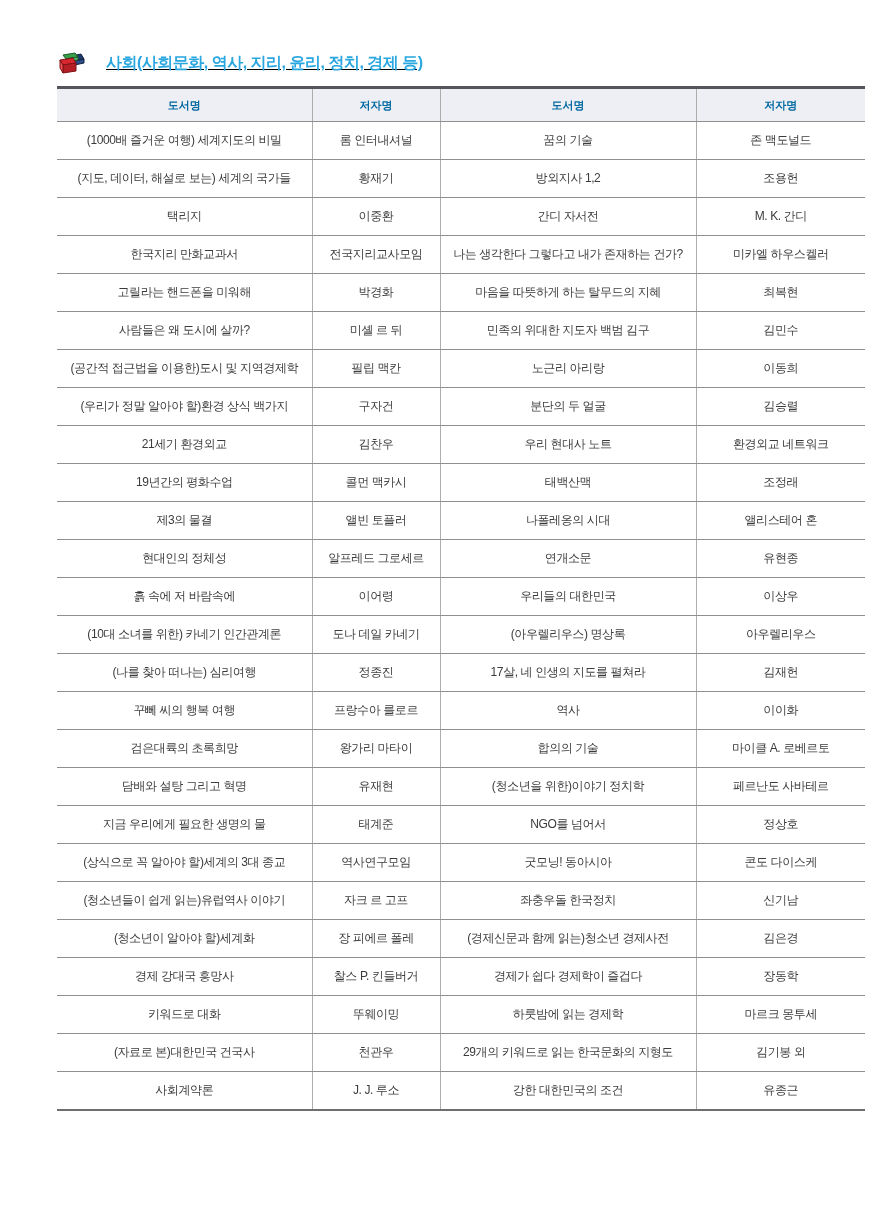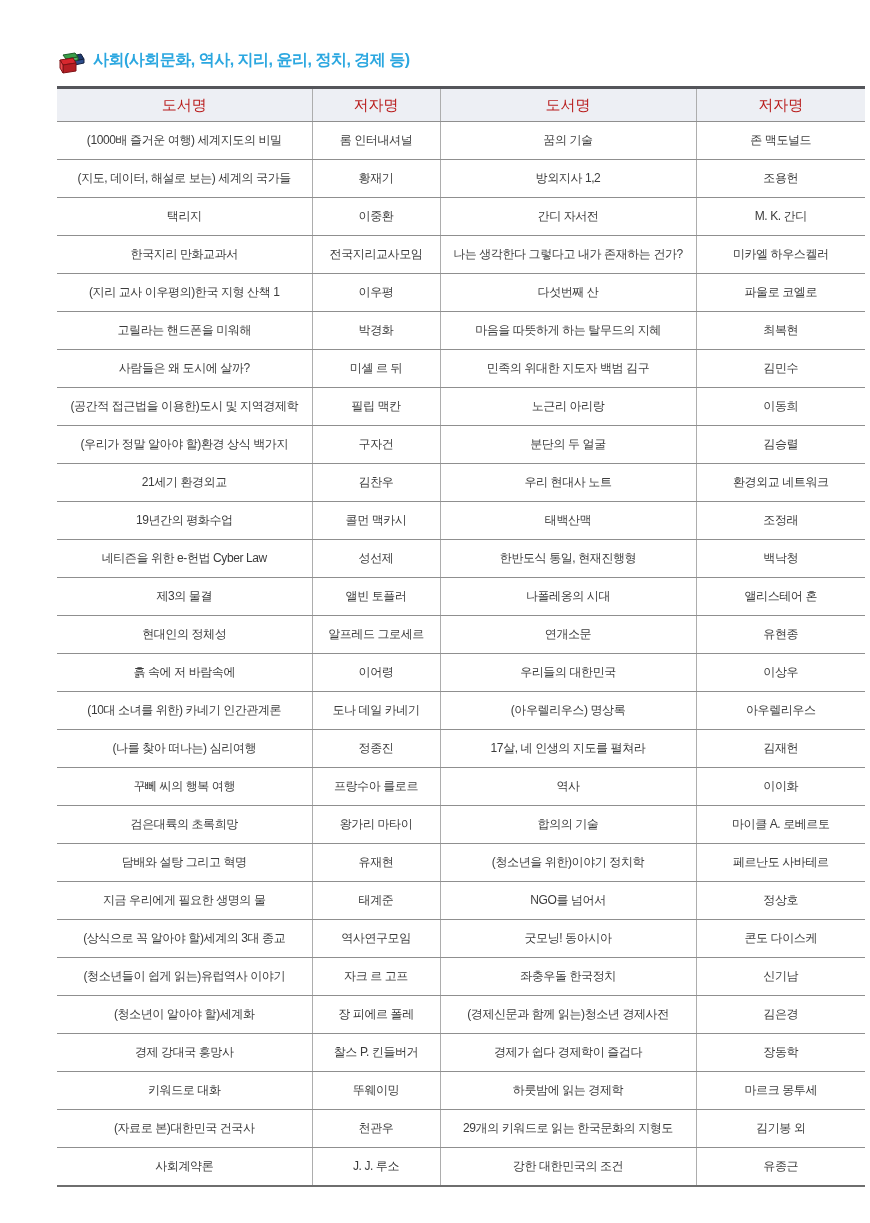--- a/index.html
+++ b/index.html
@@ -13,23 +13,24 @@
     height: 1223px;
     box-sizing: border-box;
     position: relative;
   }
   .page {
     padding: 50px 0 0 57px;
     width: 808px;
   }
   .section-title-row {
     display: flex;
-    align-items: flex-start;
-    gap: 8px;
+    align-items: flex-end;
+    gap: 21px;
     margin-bottom: 12px;
+    text-decoration: underline;
   }
   .books-icon {
     width: 28px;
     height: 24px;
     flex: 0 0 auto;
   }
   .section-title {
     color: #2ba7e0;
     font-size: 16px;
     font-weight: bold;
@@ -38,23 +39,23 @@
   table.book-table {
     width: 808px;
     border-collapse: collapse;
     table-layout: fixed;
     border-top: 3px solid #54555a;
     border-bottom: 2px solid #6e6e6e;
   }
   table.book-table th {
     background: #edeff4;
     height: 30px;
-    font-size: 15px;
-    font-weight: normal;
-    color: #b91c1c;
+    font-size: 11px;
+    font-weight: bold;
+    color: #0369a1;
     border-bottom: 1px solid #8f8f8f;
   }
   table.book-table td {
     height: 33px;
     font-size: 12px;
     color: #3b3b3b;
     text-align: center;
     vertical-align: middle;
     padding: 2px 12px;
     line-height: 1.3;
@@ -124,26 +125,20 @@
           <td>간디 자서전</td>
           <td>M. K. 간디</td>
         </tr>
         <tr>
           <td>한국지리 만화교과서</td>
           <td>전국지리교사모임</td>
           <td>나는 생각한다 그렇다고 내가 존재하는 건가?</td>
           <td>미카엘 하우스켈러</td>
         </tr>
         <tr>
-          <td>(지리 교사 이우평의)한국 지형 산책 1</td>
-          <td>이우평</td>
-          <td>다섯번째 산</td>
-          <td>파울로 코엘로</td>
-        </tr>
-        <tr>
           <td>고릴라는 핸드폰을 미워해</td>
           <td>박경화</td>
           <td>마음을 따뜻하게 하는 탈무드의 지혜</td>
           <td>최복현</td>
         </tr>
         <tr>
           <td>사람들은 왜 도시에 살까?</td>
           <td>미셸 르 뒤</td>
           <td>민족의 위대한 지도자 백범 김구</td>
           <td>김민수</td>
@@ -166,26 +161,20 @@
           <td>우리 현대사 노트</td>
           <td>환경외교 네트워크</td>
         </tr>
         <tr>
           <td>19년간의 평화수업</td>
           <td>콜먼 맥카시</td>
           <td>태백산맥</td>
           <td>조정래</td>
         </tr>
         <tr>
-          <td>네티즌을 위한 e-헌법 Cyber Law</td>
-          <td>성선제</td>
-          <td>한반도식 통일, 현재진행형</td>
-          <td>백낙청</td>
-        </tr>
-        <tr>
           <td>제3의 물결</td>
           <td>앨빈 토플러</td>
           <td>나폴레옹의 시대</td>
           <td>앨리스테어 혼</td>
         </tr>
         <tr>
           <td>현대인의 정체성</td>
           <td>알프레드 그로세르</td>
           <td>연개소문</td>
           <td>유현종</td>

